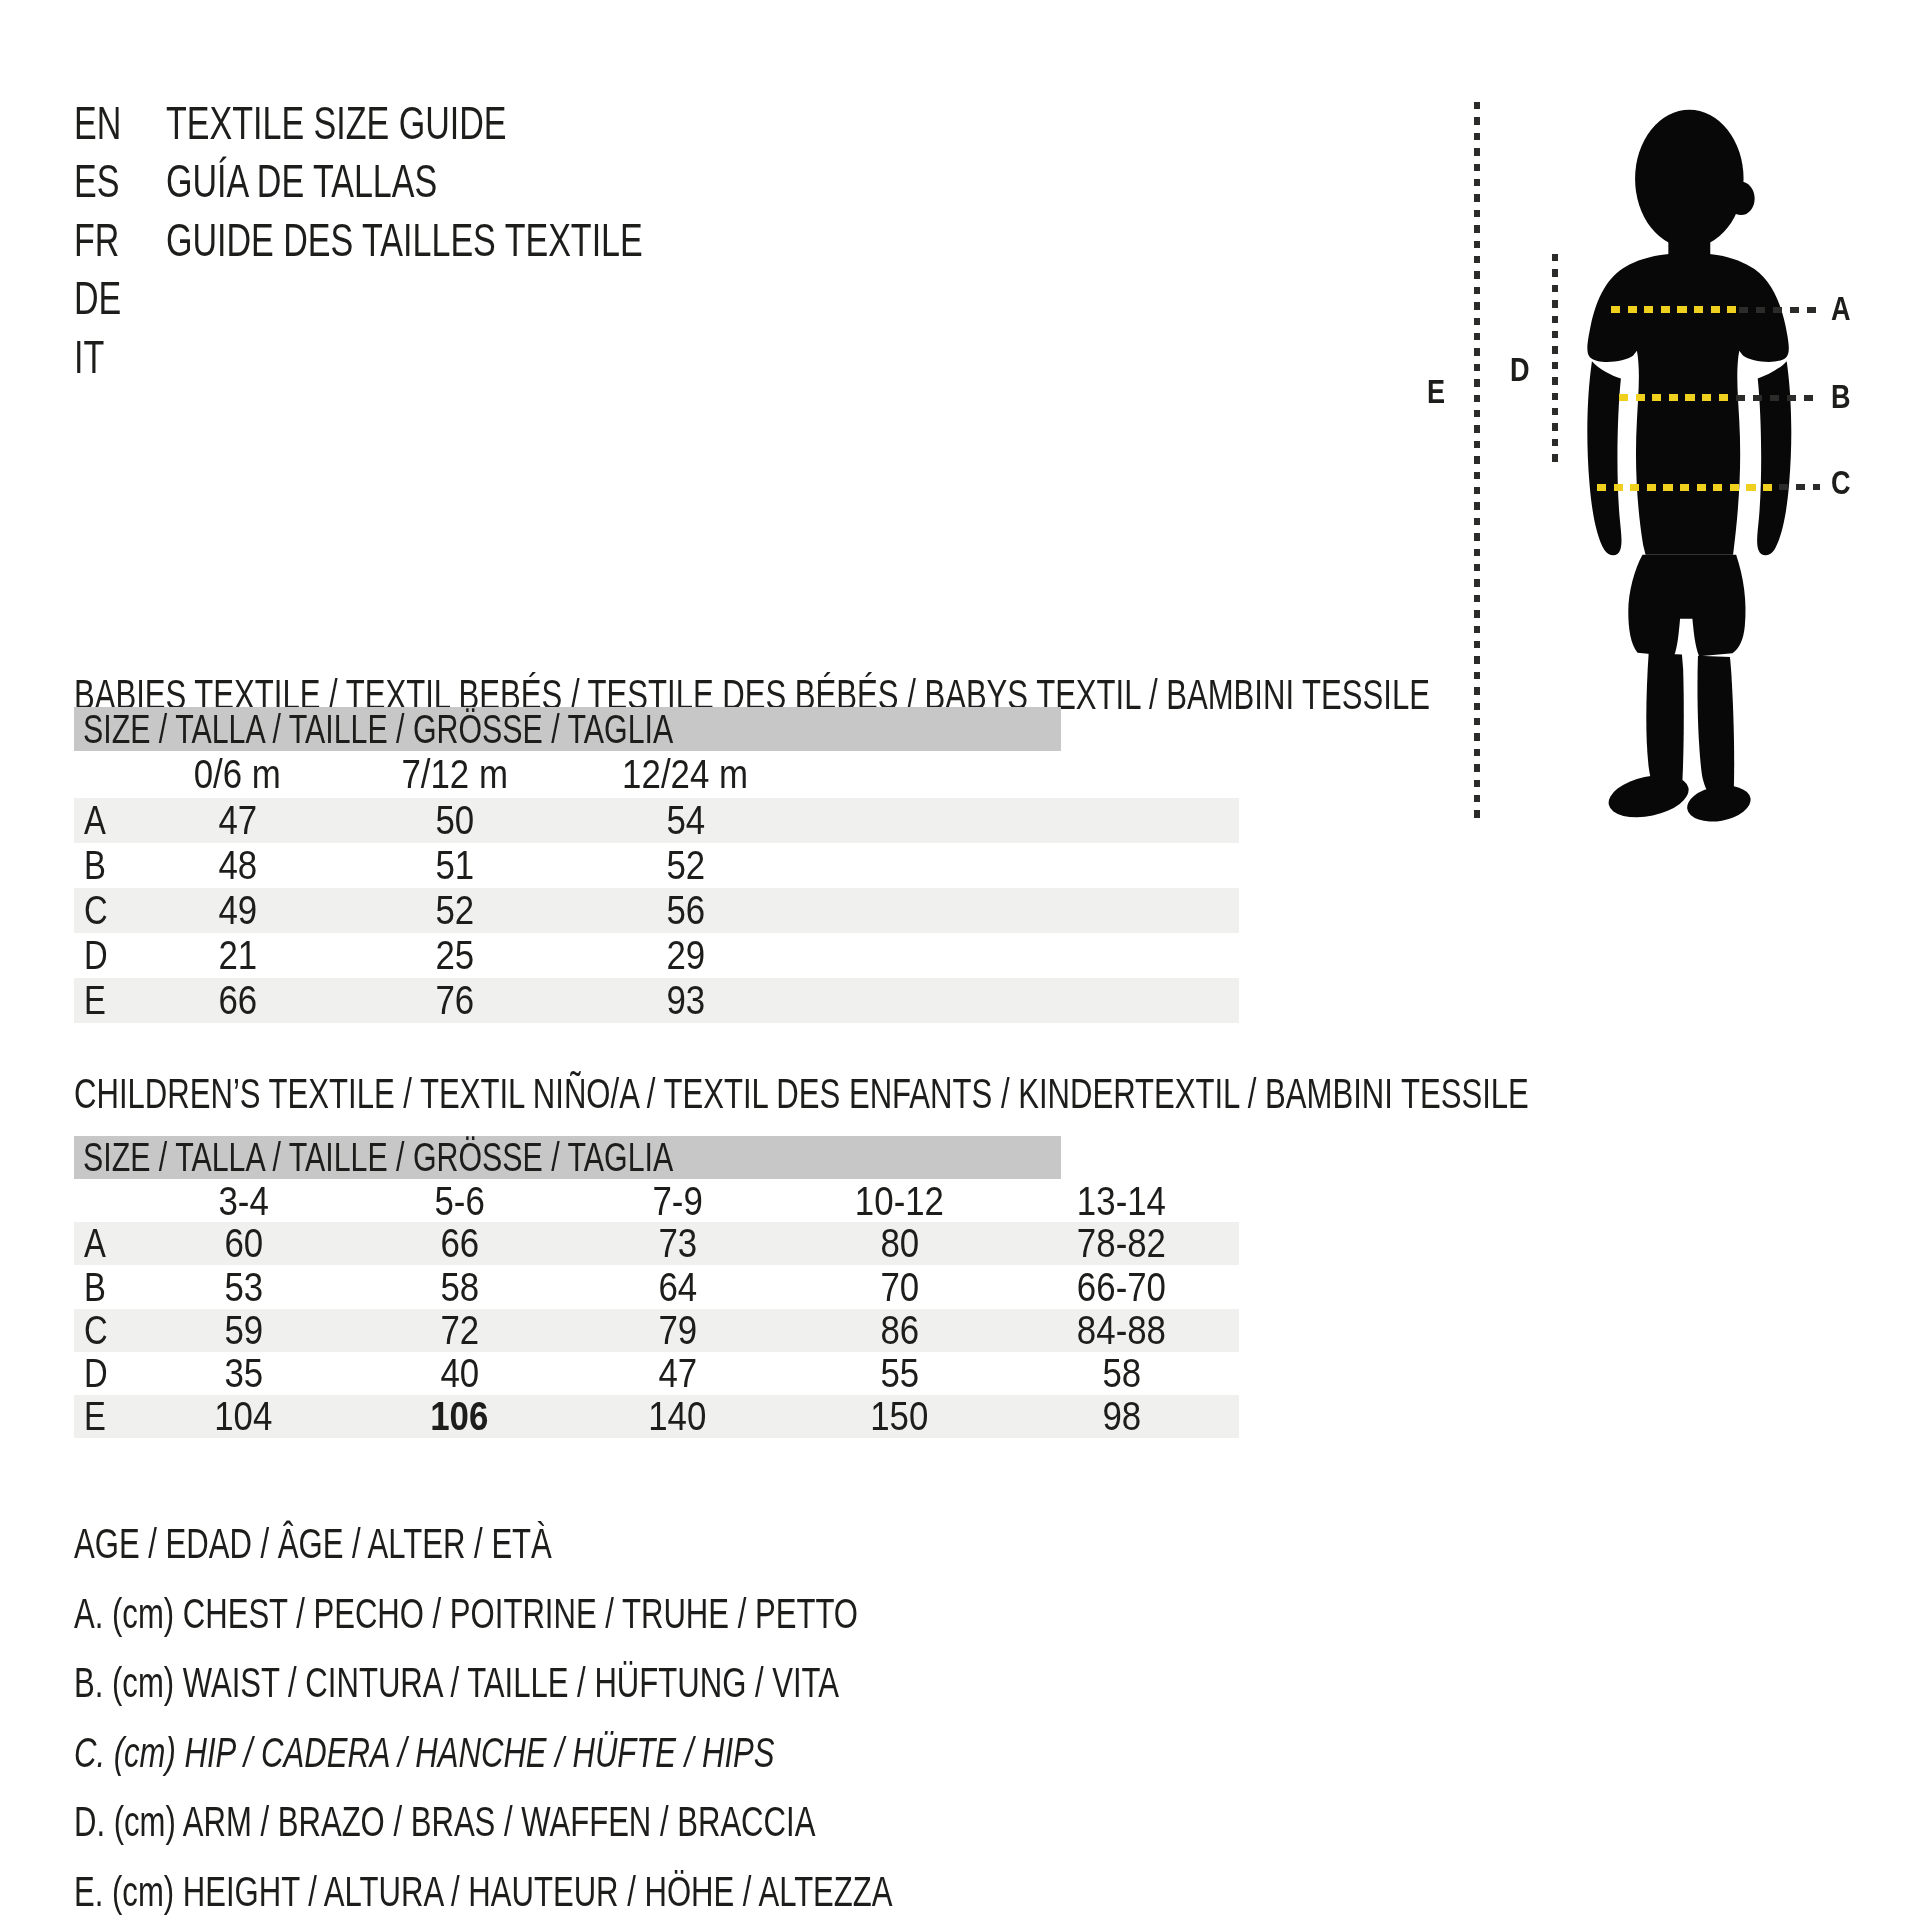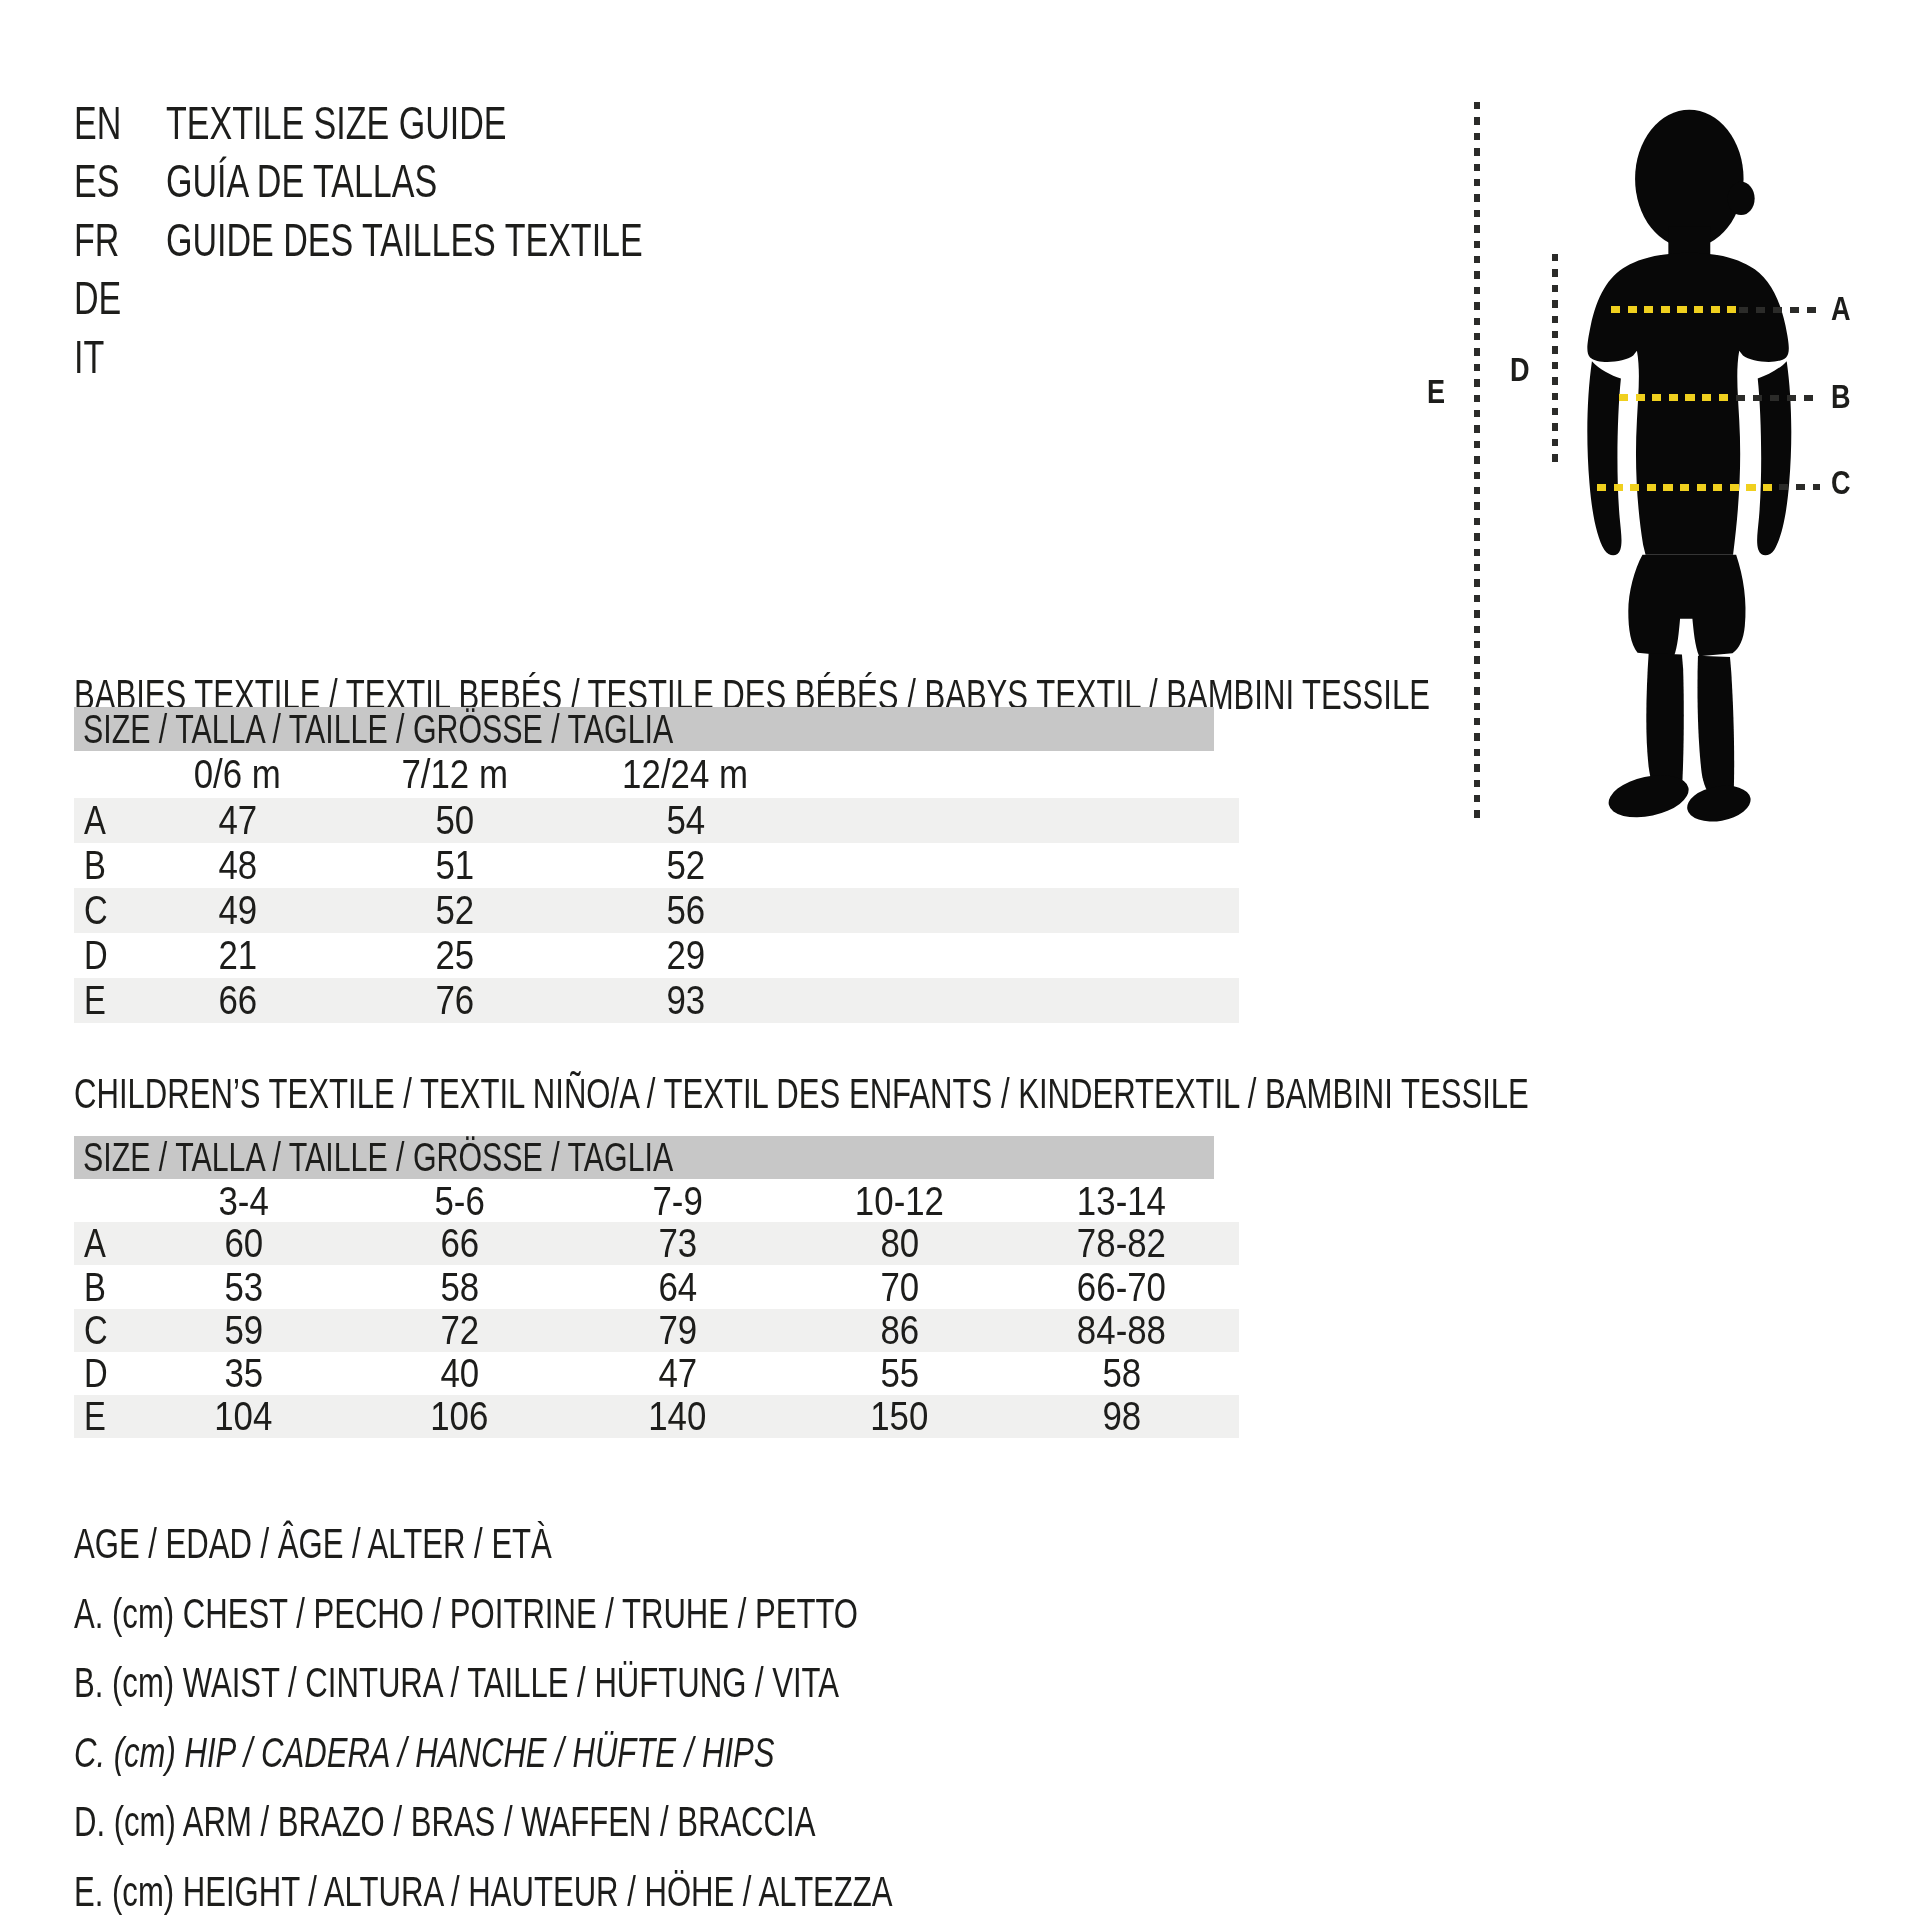--- a/index.html
+++ b/index.html
@@ -24,21 +24,21 @@
     background:repeating-linear-gradient(to right,#f0d01e 0 9.2px,transparent 9.2px 16.6px);}
   .hdark{position:absolute;height:6.2px;
     background:repeating-linear-gradient(to right,#2b2b29 0 9.2px,transparent 9.2px 17px);}
   .flabel{position:absolute;font-size:33px;font-weight:700;line-height:44px;}
   .flabel .c{transform:scaleX(0.82);}
 
   
   .heading{position:absolute;left:74px;font-size:42px;line-height:46px;}
 
   
-  .band{position:absolute;left:74px;width:1140px;height:44px;background:#c7c7c7;
+  .band{position:absolute;left:74px;width:987px;height:44px;background:#c7c7c7;
         font-size:41px;line-height:44px;}
   .band .c{margin-left:8.6px;}
   .thead-cell,.tcell{position:absolute;width:185px;text-align:center;font-size:41px;}
   .trow{position:absolute;left:74px;width:1165px;height:45px;}
   .trow.alt{background:#f0f0ef;}
   .rowlabel{position:absolute;left:10px;top:0;font-size:41px;}
   .rowlabel .c{transform:scaleX(0.8);}
 
   
   .legend-line{position:absolute;left:74px;font-size:42px;line-height:44px;}
@@ -195,21 +195,21 @@
       <span class="rowlabel"><span class="c">D</span></span>
       <span class="tcell" style="left:77px;"><span class="cc">35</span></span>
       <span class="tcell" style="left:293px;"><span class="cc">40</span></span>
       <span class="tcell" style="left:511px;"><span class="cc">47</span></span>
       <span class="tcell" style="left:733px;"><span class="cc">55</span></span>
       <span class="tcell" style="left:955px;"><span class="cc">58</span></span>
     </div>
     <div class="trow alt" style="top:1395px;height:43px;line-height:43px;">
       <span class="rowlabel"><span class="c">E</span></span>
       <span class="tcell" style="left:77px;"><span class="cc">104</span></span>
-      <span class="tcell" style="left:293px;"><span class="cc">106</span></span>
+      <span class="tcell" style="left:293px;font-weight:bold;"><span class="cc">106</span></span>
       <span class="tcell" style="left:511px;"><span class="cc">140</span></span>
       <span class="tcell" style="left:733px;"><span class="cc">150</span></span>
       <span class="tcell" style="left:955px;"><span class="cc">98</span></span>
     </div>
   </section>
 
   <section>
     <div class="legend-line" style="top:1522px;"><span class="c">AGE / EDAD / ÂGE / ALTER / ETÀ</span></div>
     <div class="legend-line" style="top:1592px;"><span class="c">A. (cm) CHEST / PECHO / POITRINE / TRUHE / PETTO</span></div>
     <div class="legend-line" style="top:1661px;"><span class="c">B. (cm) WAIST / CINTURA / TAILLE / HÜFTUNG / VITA</span></div>

